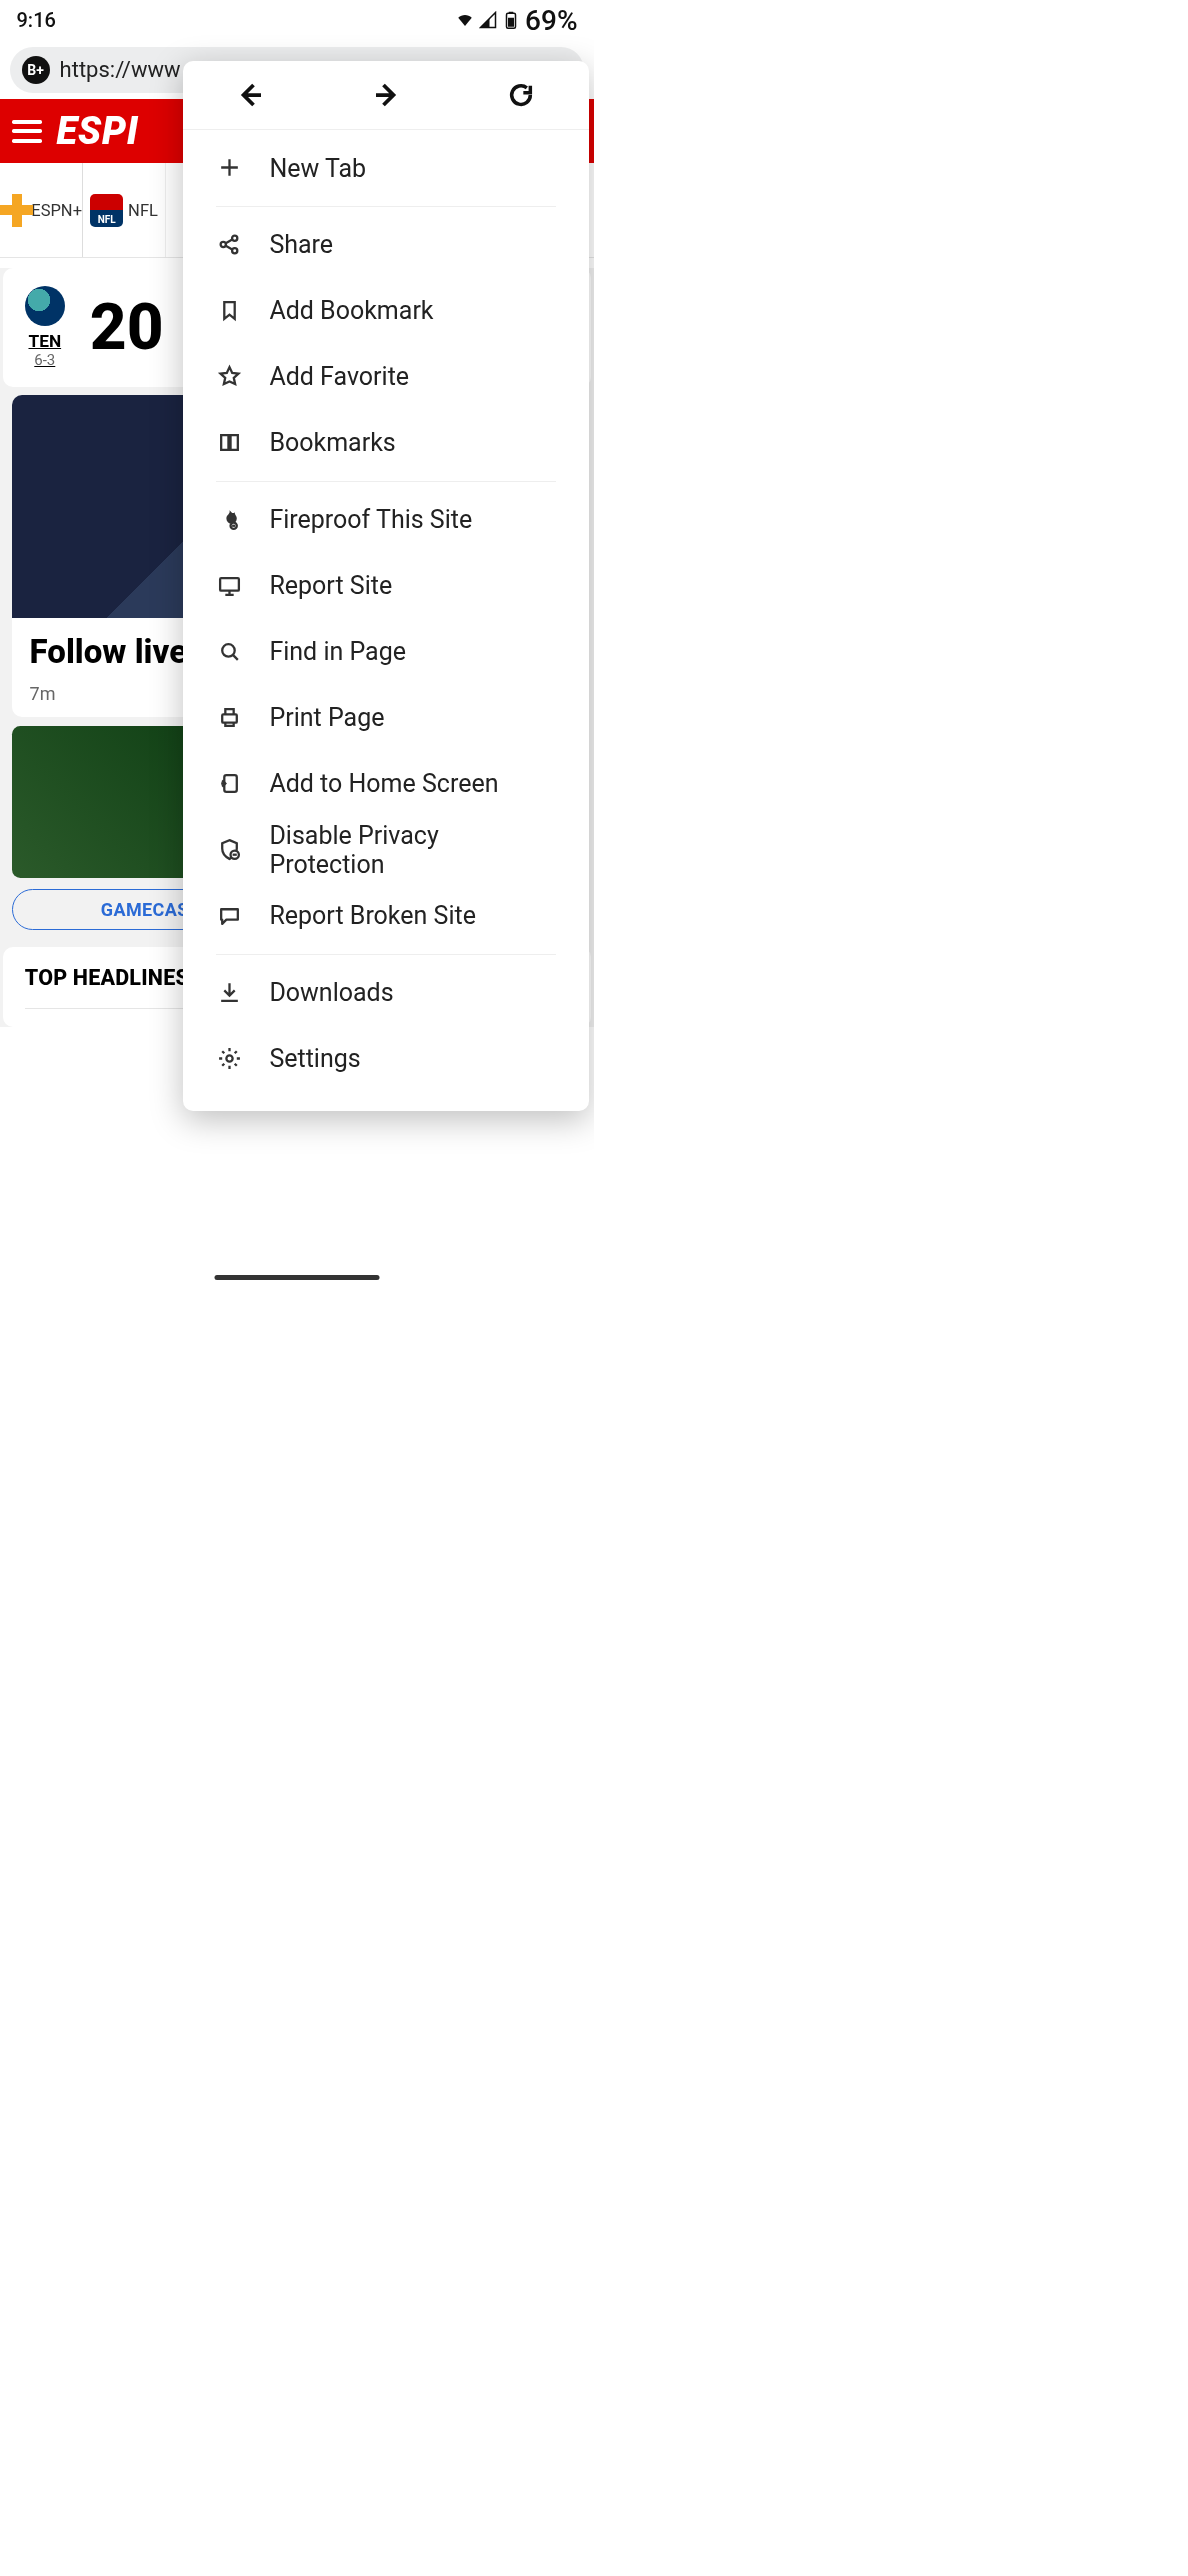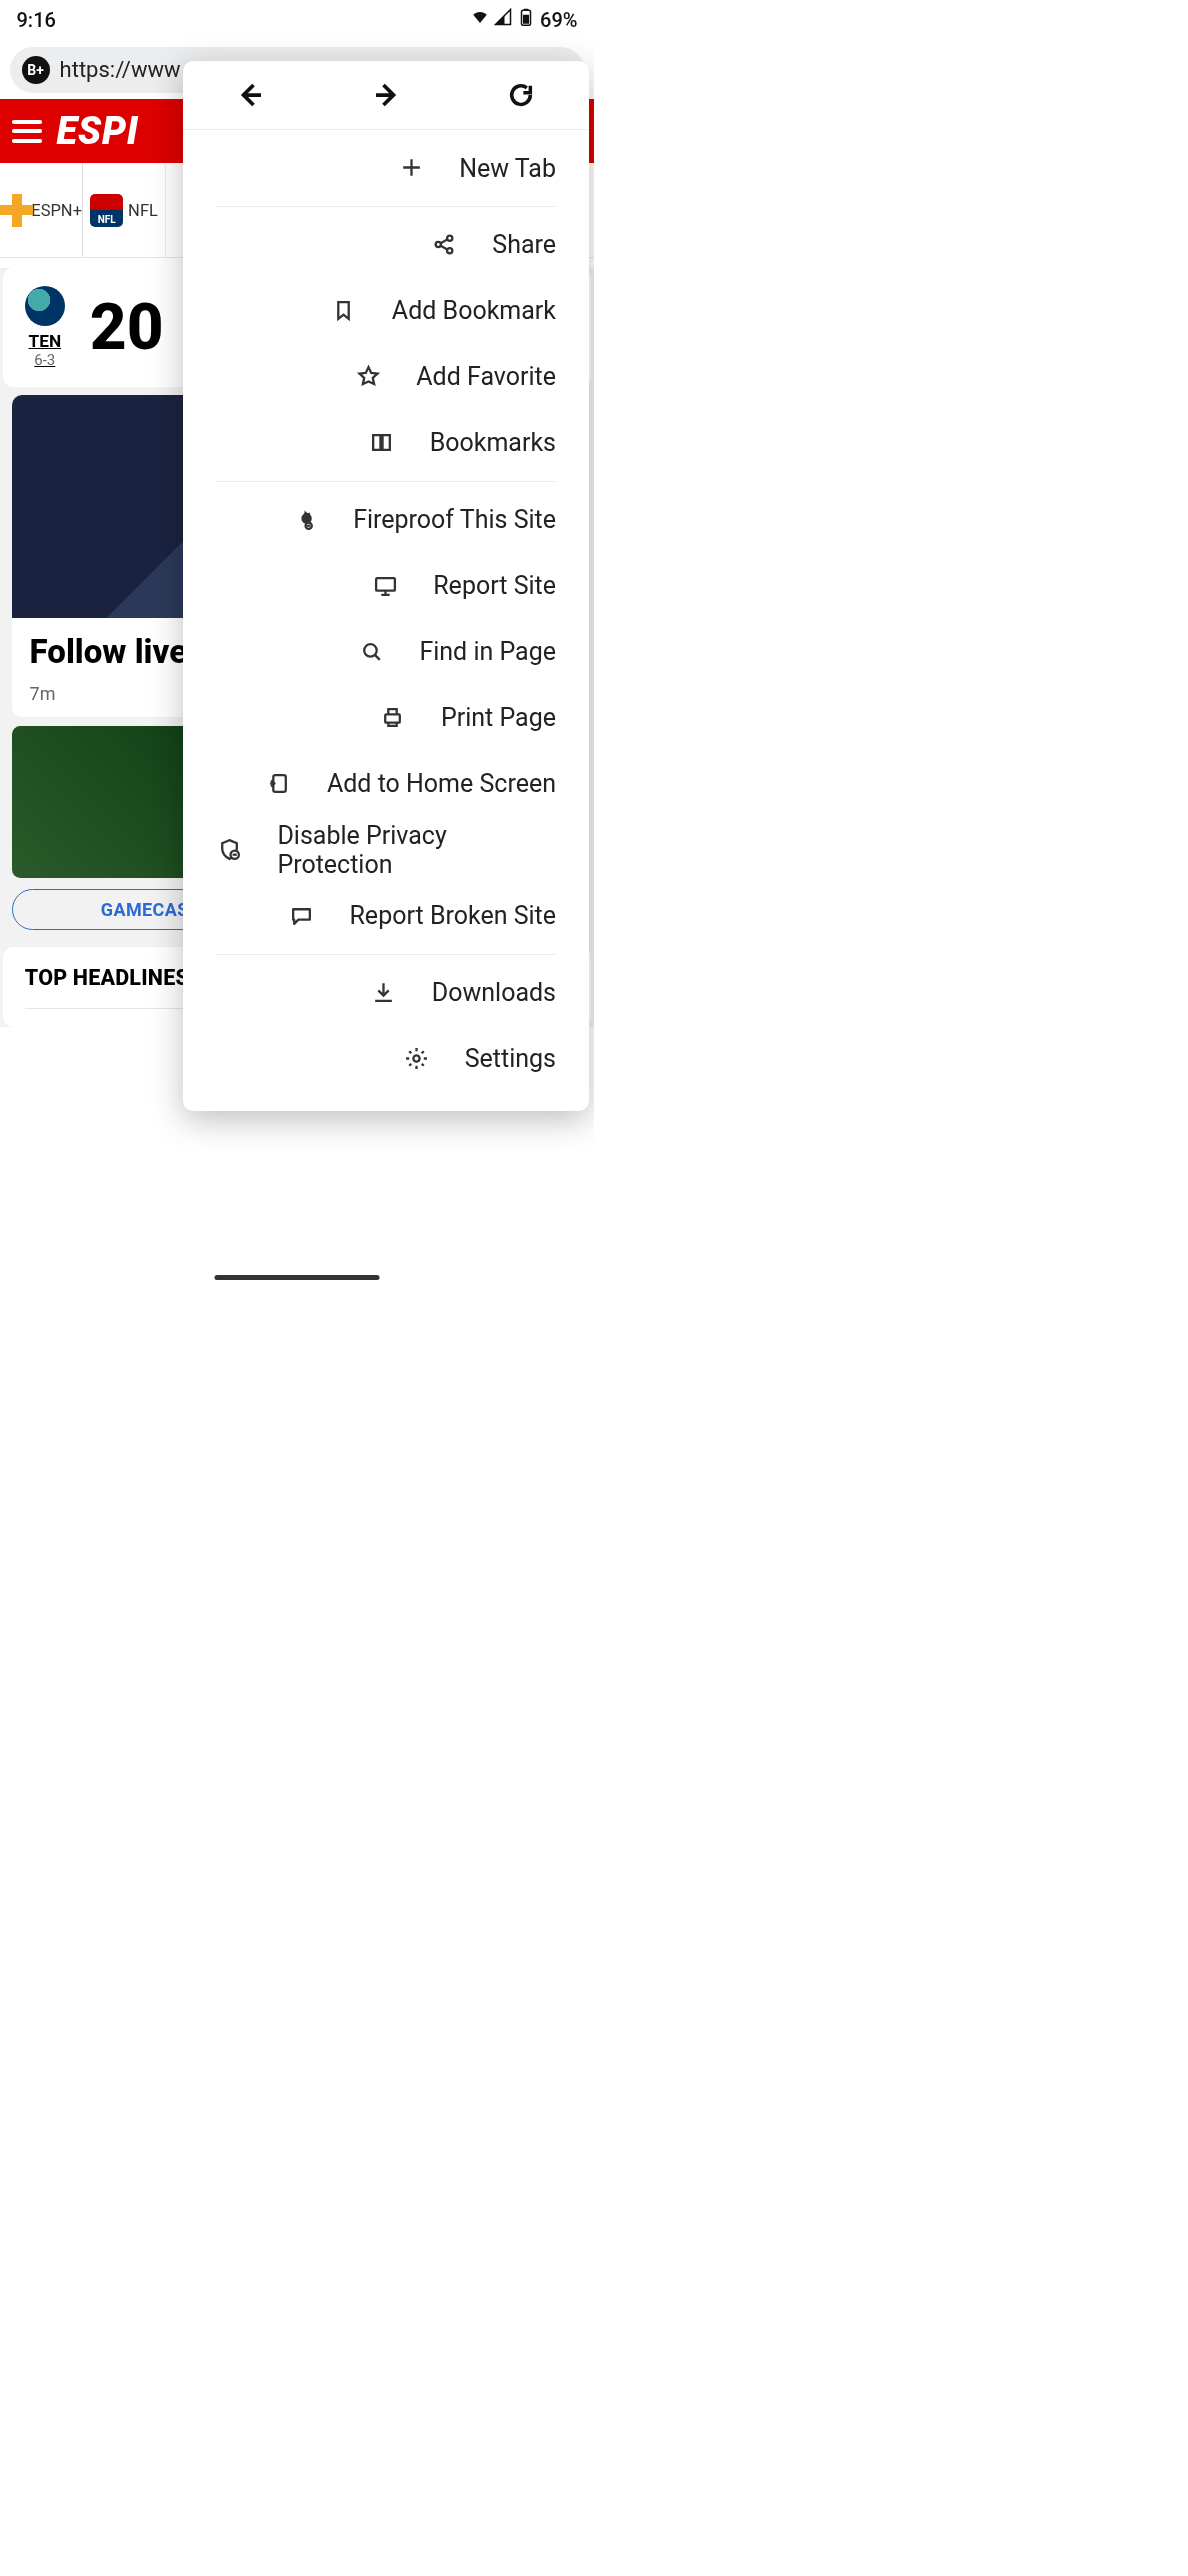--- a/index.html
+++ b/index.html
@@ -1,19 +1,19 @@
 <!DOCTYPE html>
 <html style="font-size:13.2px"><head>
 <meta charset="utf-8">
 <style>
   * { margin:0; padding:0; box-sizing:border-box; font-family:Roboto,Arial,sans-serif; -webkit-font-smoothing:antialiased; }
   html,body { width:594px; height:1288px; background:#fff; overflow:hidden; position:relative; }
 
   .status-bar { height:40px; display:flex; align-items:center; justify-content:space-between; padding:0 16.5px; font-size:20px; font-weight:500; color:#111; }
-  .status-right { display:flex; gap:5px; font-size:20px; }
+  .status-right { display:flex; align-items:center; gap:5px; font-size:28px; }
   .status-right svg { width:18px; height:18px; }
   .addr-wrap { padding:6.6px 10px; }
   .addr-bar { height:46px; background:#ecedee; border-radius:23px; display:flex; align-items:center; gap:10px; padding:0 11.6px; color:#222; font-size:22px; }
   .site-badge { width:28px; height:28px; border-radius:50%; background:#111; color:#fff; display:flex; align-items:center; justify-content:center; font-size:14px; font-weight:700; flex:0 0 auto; }
   .addr-text { white-space:nowrap; overflow:hidden; }
 
   .espn-bar { height:64px; background:#d00; display:flex; align-items:center; gap:15px; padding:0 11.6px; }
   .hamburger { width:30px; height:23px; display:flex; flex-direction:column; justify-content:space-between; }
   .hamburger span { height:4.1px; background:#fff; border-radius:1.7px; }
   .espn-logo { color:#fff; font-weight:900; font-style:italic; font-size:38px; letter-spacing:0.8px; }
@@ -56,21 +56,21 @@
   .headlines { margin:6.6px 3.3px 0; background:#fff; border-radius:10px; padding:18px 21.5px; }
   .headlines h3 { font-size:21.5px; font-weight:800; letter-spacing:0.2px; }
   .headlines hr { margin-top:18px; border:none; border-top:0.8px solid #e5e5e5; }
 
   .nav-handle { position:absolute; bottom:8.3px; left:50%; transform:translateX(-50%); width:165px; height:5px; background:#333; border-radius:2.5px; }
 
   .menu { position:absolute; top:61px; right:5px; width:406px; background:#fff; border-radius:10px; box-shadow:0 8.3px 33px rgba(0,0,0,.25); padding-bottom:15px; z-index:50; }
   .menu-nav { height:69px; display:flex; align-items:center; justify-content:space-around; border-bottom:0.8px solid #eee; }
   .menu-nav .nav-btn { width:66px; height:50px; display:flex; align-items:center; justify-content:center; }
   .menu-list { padding:5px 0; }
-  .menu-item { height:66px; display:flex; align-items:center; gap:35px; padding:0 33px; font-size:25px; color:#222;justify-content:flex-end; }
+  .menu-item { height:66px; display:flex; align-items:center; gap:27px; padding:0 33px; font-size:25px; color:#222; }
   .menu-item .mi-ic { width:26.4px; height:26.4px; flex:0 0 26.4px; display:flex; align-items:center; justify-content:center; }
   .menu-item .mi-ic svg { width:25px; height:25px; stroke:#333; stroke-width:2.2; fill:none; }
   .menu-sep { height:0.8px; background:#eee; margin:5px 33px; }
 
   svg.ic { stroke:#111; stroke-width:3; fill:none; }
 </style>
 </head>
 <body>
 
 <div class="status-bar">

